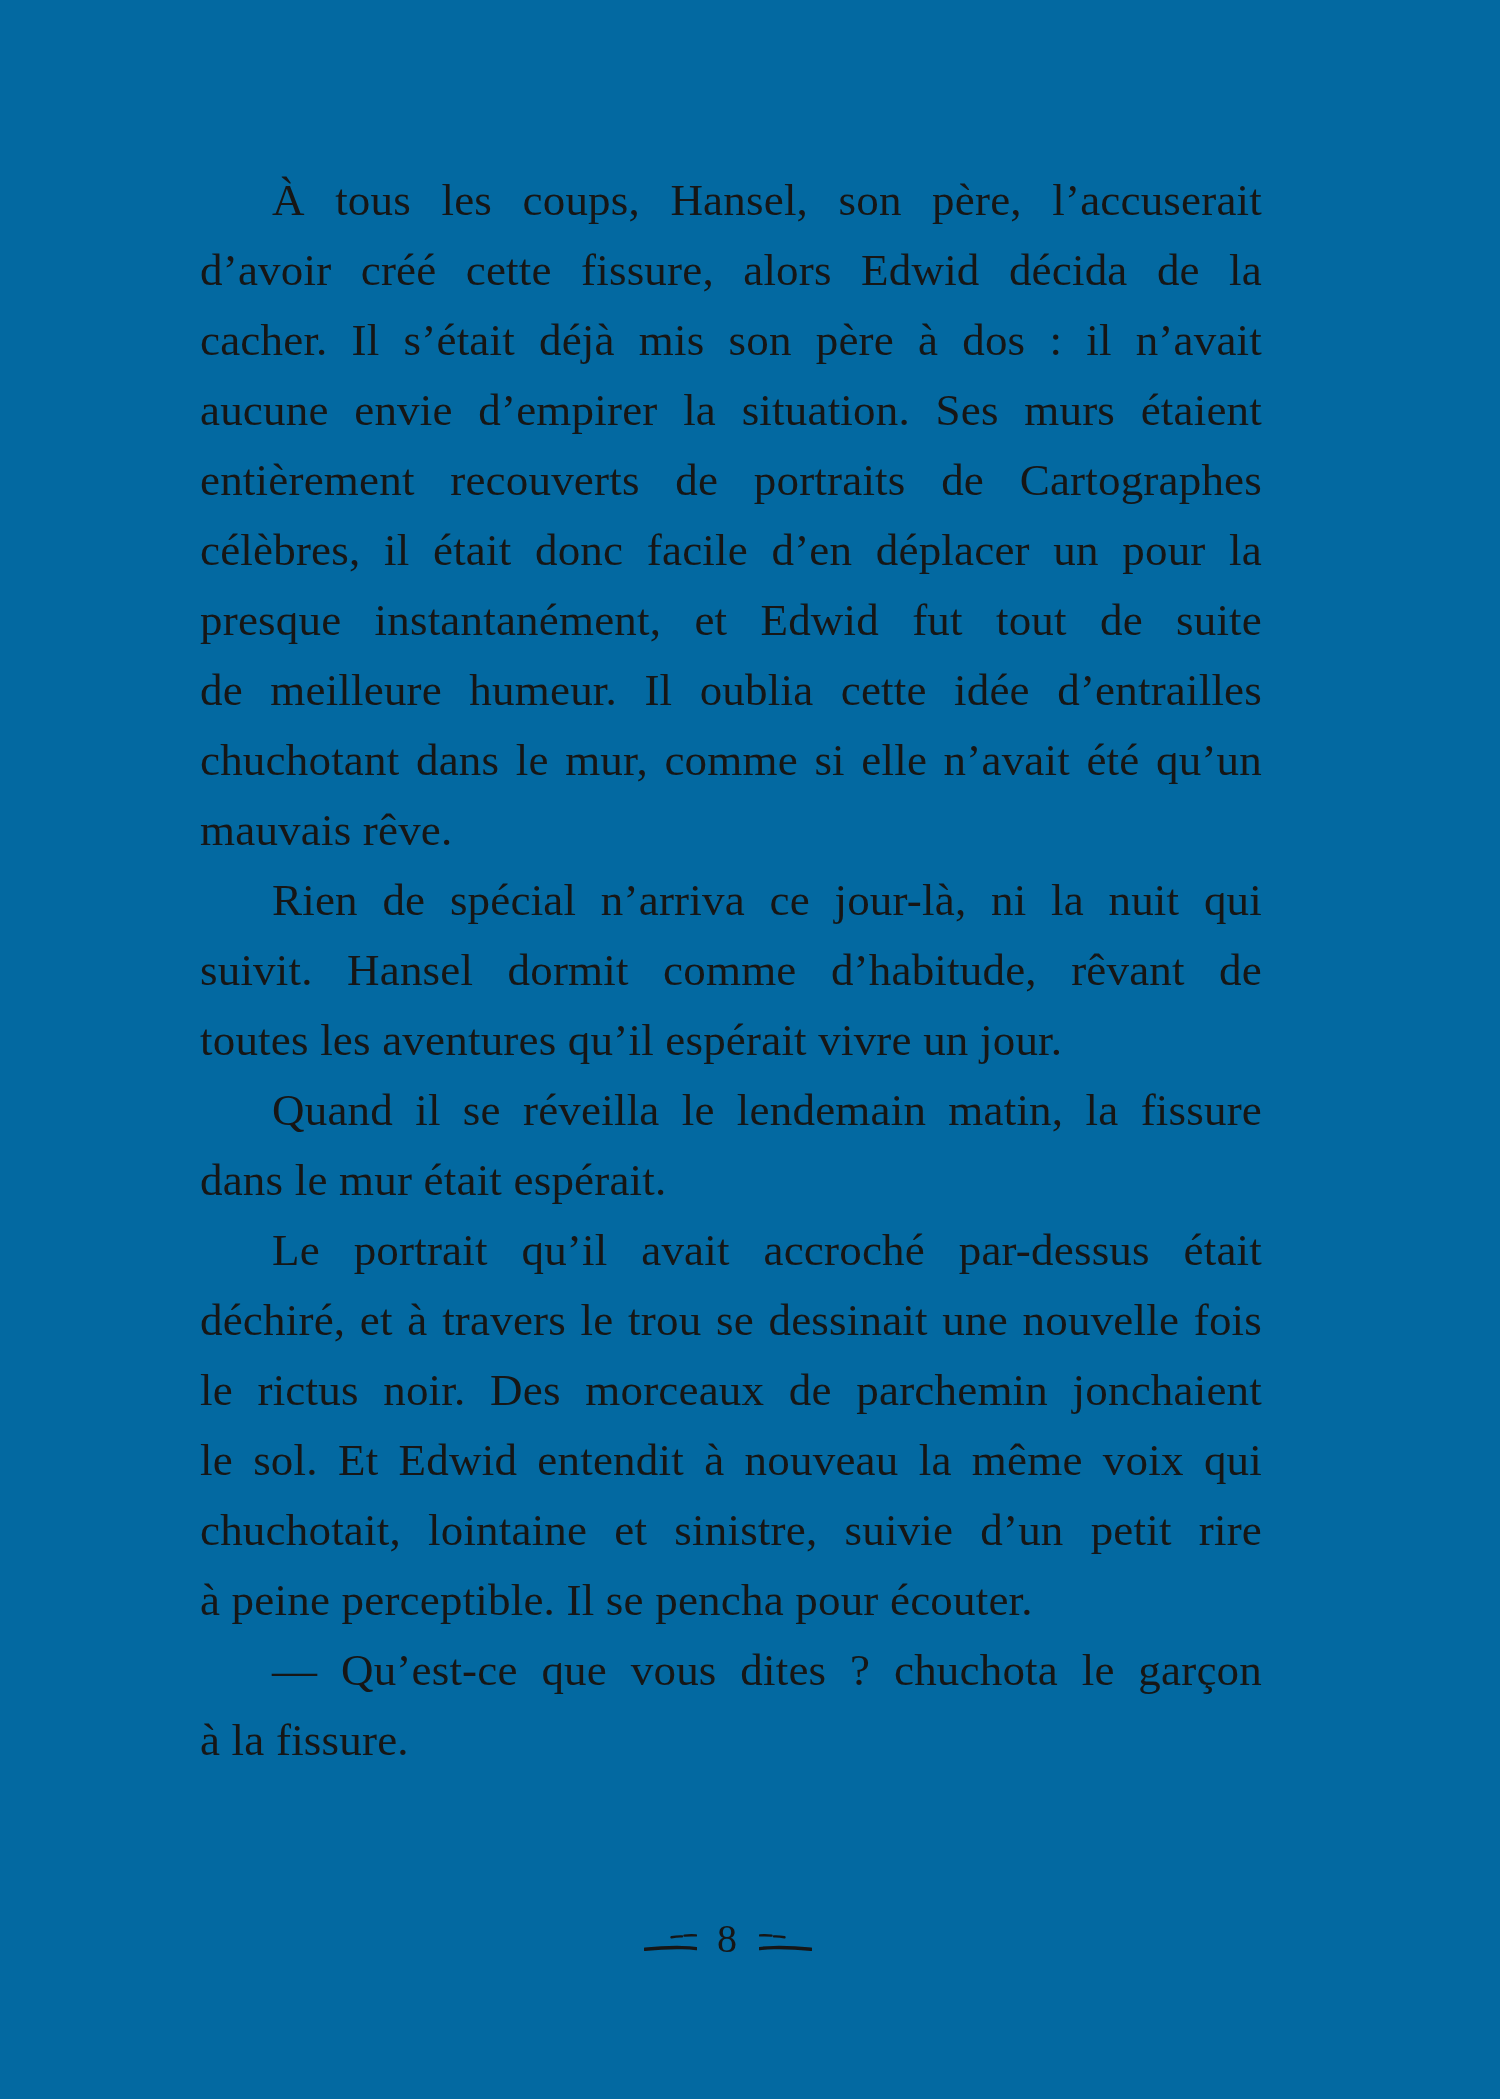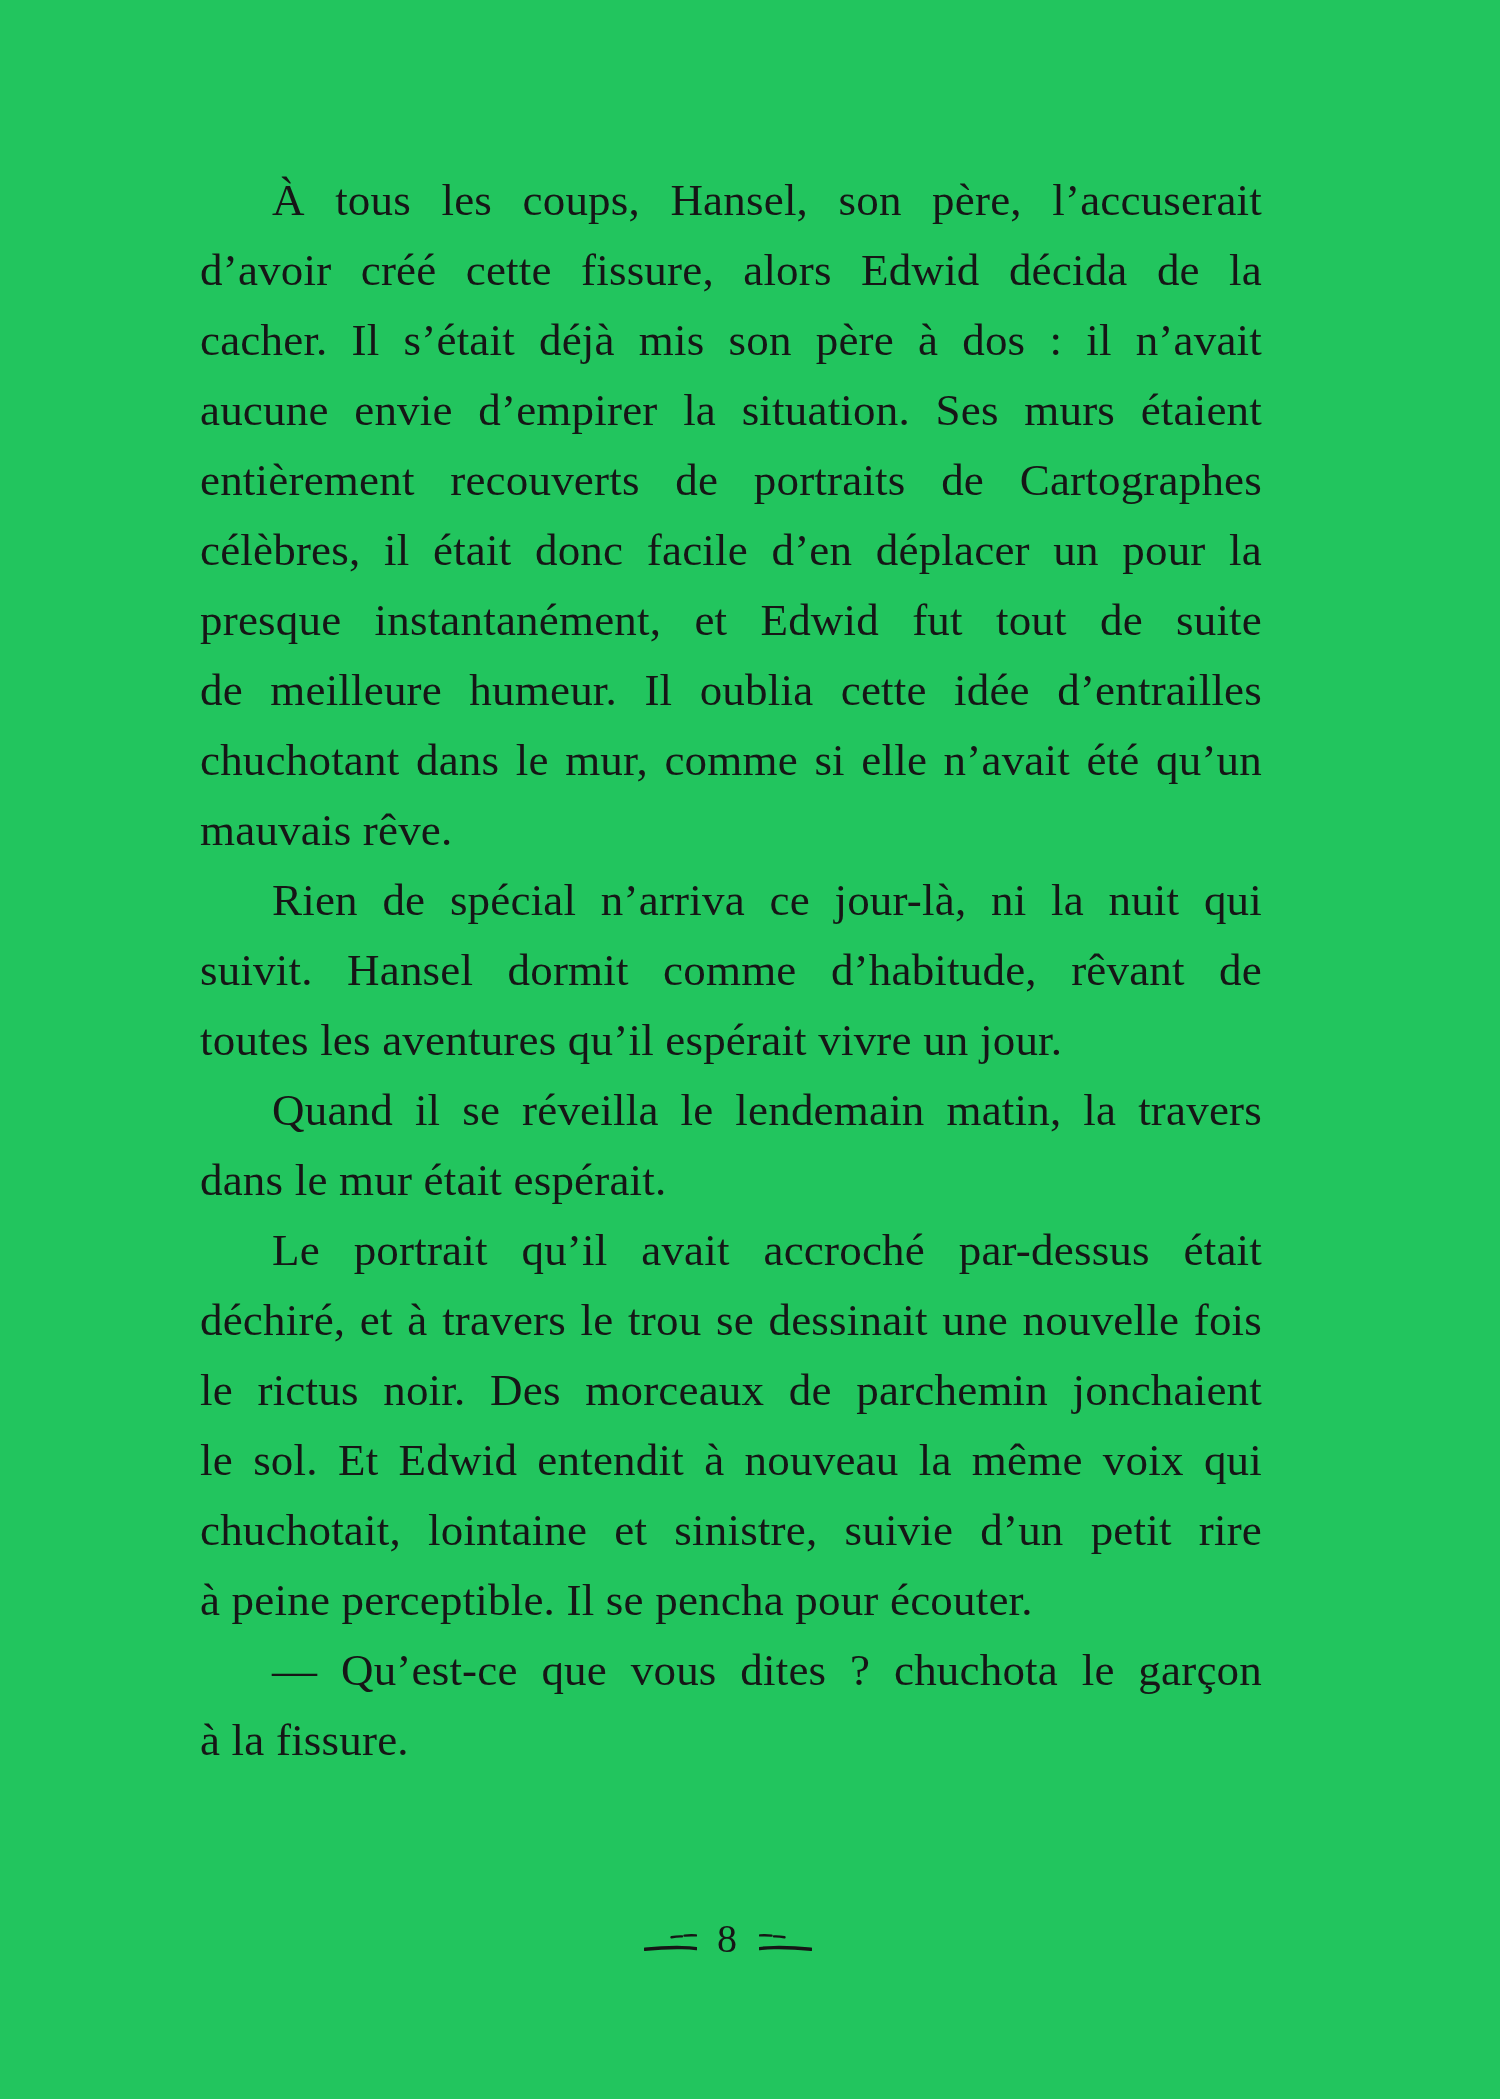--- a/index.html
+++ b/index.html
@@ -5,21 +5,21 @@
   html, body { margin: 0; padding: 0; }
   body {
     width: 1500px;
     height: 2099px;
     background: #ffffff;
   }
   .page {
     position: relative;
     width: 1500px;
     height: 2099px;
-    background: #22c55e;
+    background: #0369a1;
     color: #161616;
     font-family: "Liberation Serif", "DejaVu Serif", serif;
     overflow: hidden;
   }
   .text-block {
     position: absolute;
     left: 200px;
     top: 165px;
     width: 1062px;
     font-size: 45px;
@@ -68,21 +68,21 @@
         <div class="line">de meilleure humeur. Il oublia cette idée d’entrailles</div>
         <div class="line">chuchotant dans le mur, comme si elle n’avait été qu’un</div>
         <div class="line last">mauvais rêve.</div>
       </div>
       <div class="para">
         <div class="line first">Rien de spécial n’arriva ce jour-là, ni la nuit qui</div>
         <div class="line">suivit. Hansel dormit comme d’habitude, rêvant de</div>
         <div class="line last">toutes les aventures qu’il espérait vivre un jour.</div>
       </div>
       <div class="para">
-        <div class="line first">Quand il se réveilla le lendemain matin, la travers</div>
+        <div class="line first">Quand il se réveilla le lendemain matin, la fissure</div>
         <div class="line last">dans le mur était espérait.</div>
       </div>
       <div class="para">
         <div class="line first">Le portrait qu’il avait accroché par-dessus était</div>
         <div class="line">déchiré, et à travers le trou se dessinait une nouvelle fois</div>
         <div class="line">le rictus noir. Des morceaux de parchemin jonchaient</div>
         <div class="line">le sol. Et Edwid entendit à nouveau la même voix qui</div>
         <div class="line">chuchotait, lointaine et sinistre, suivie d’un petit rire</div>
         <div class="line last">à peine perceptible. Il se pencha pour écouter.</div>
       </div>

